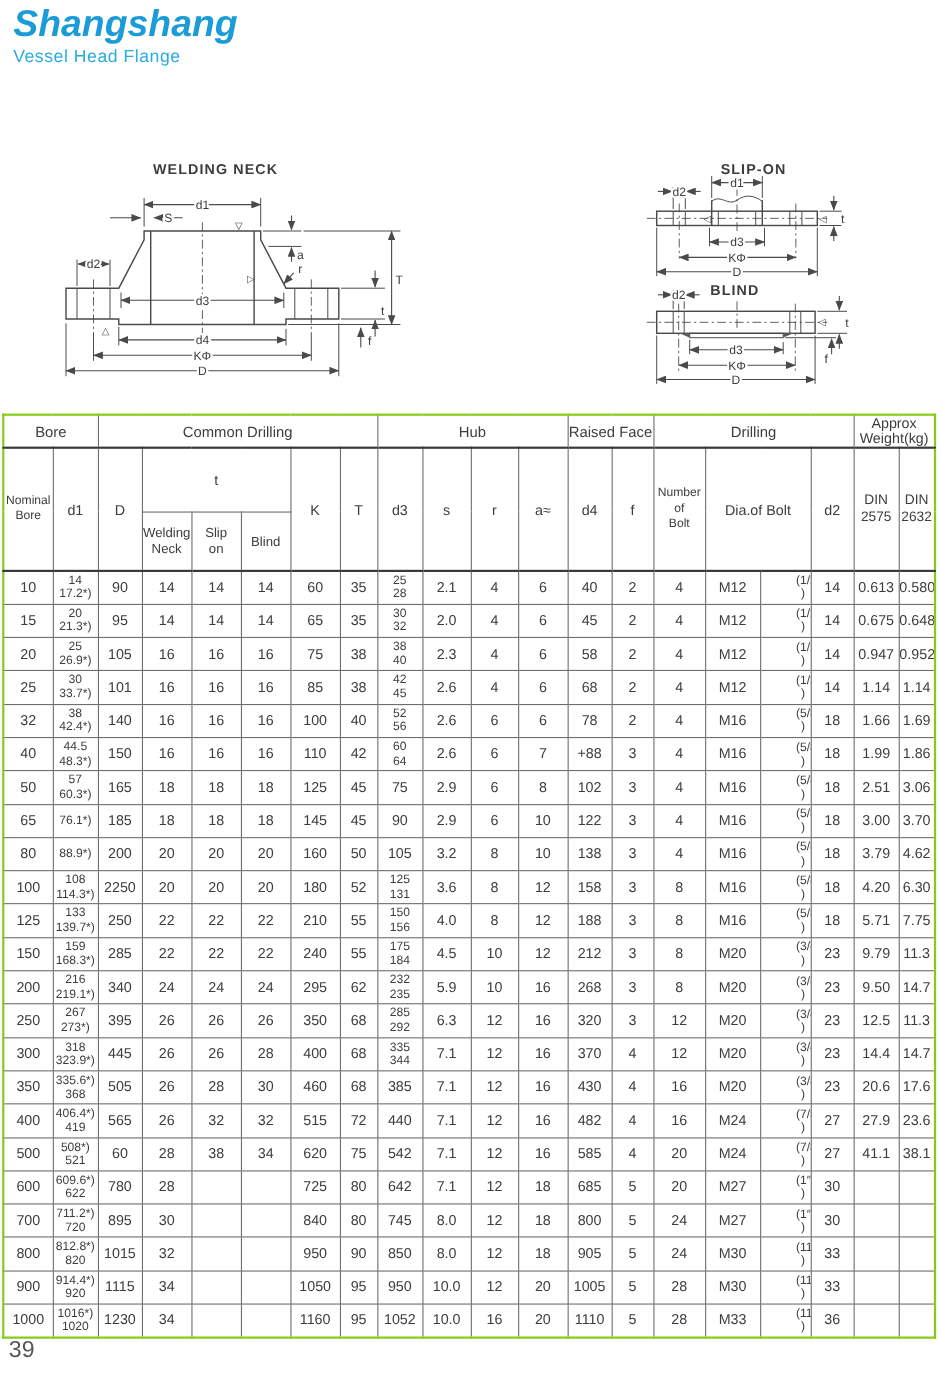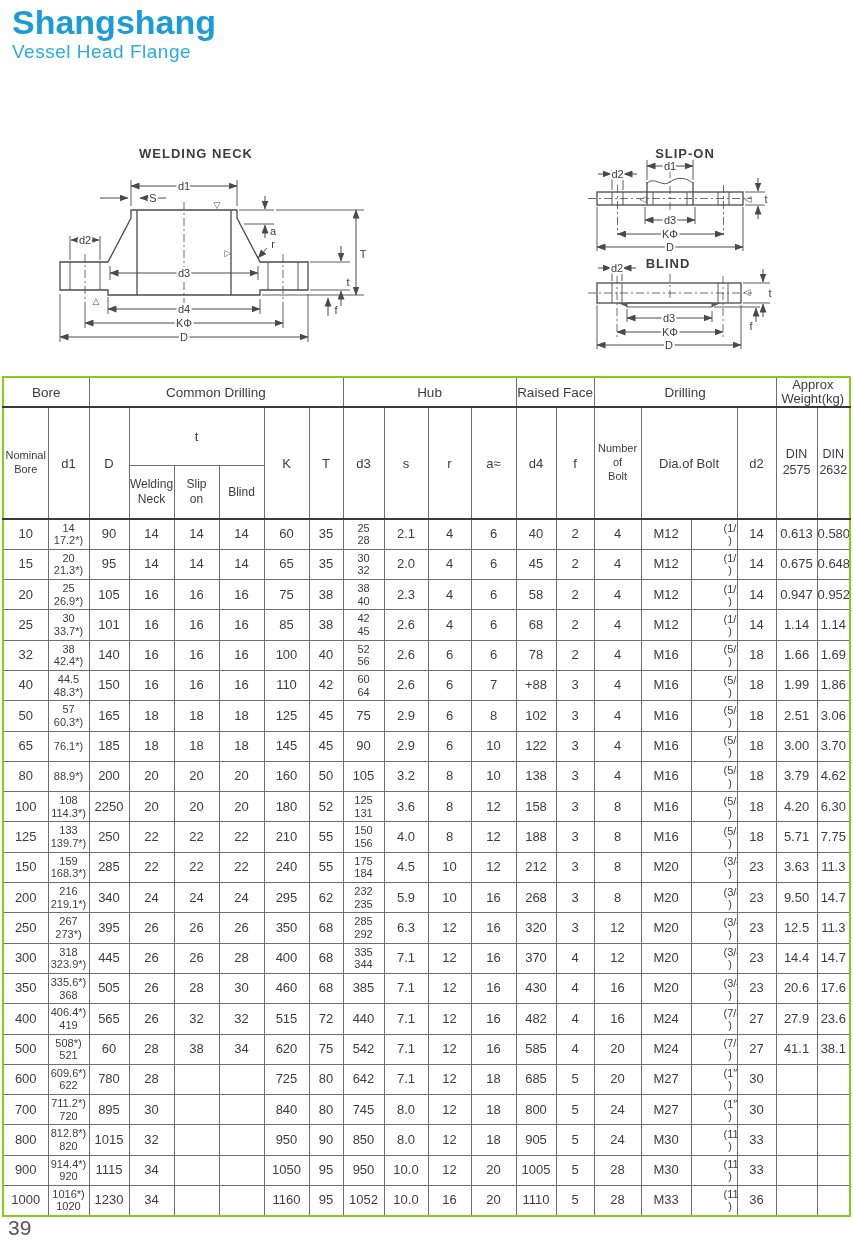--- a/index.html
+++ b/index.html
@@ -1,21 +1,21 @@
 <!DOCTYPE html>
 <html><head>
 <meta charset="utf-8">
 <style>
   html,body{margin:0;padding:0;background:#fff;}
   .page{position:relative;width:853px;height:1252px;background:#ffffff;overflow:hidden;
         font-family:"Liberation Sans",sans-serif;color:#3d3d3d;}
   
   .logo{position:absolute;left:12px;top:4px;}
-  .brand{font-size:34px;font-weight:bold;letter-spacing:0px;line-height:36px;}
-  .tagline{font-size:19px;font-weight:normal;letter-spacing:0.5px;line-height:24px;}
+  .brand{font-size:34px;font-weight:bold;font-style:italic;letter-spacing:0px;line-height:36px;}
+  .tagline{font-size:16px;font-weight:normal;letter-spacing:0.5px;line-height:24px;}
   
   .stdblock{position:absolute;right:3px;top:6px;display:flex;align-items:center;}
   .cn-title{font-size:30px;color:#3d3d3d;letter-spacing:0px;margin-right:2px;}
   .din-list{display:flex;flex-direction:column;align-items:flex-end;}
   .din-line{font-size:23px;line-height:23px;color:#3d3d3d;}
   
   .fig{position:absolute;}
   .dtitle{font:bold 13px "Liberation Sans",sans-serif;fill:#3d3d3d;text-anchor:middle;letter-spacing:1px;}
   .dlab{font:11px "Liberation Sans",sans-serif;fill:#3d3d3d;text-anchor:middle;
         stroke:#ffffff;stroke-width:4px;paint-order:stroke;}
@@ -603,21 +603,21 @@
 184</td>
           <td>4.5</td>
           <td>10</td>
           <td>12</td>
           <td>212</td>
           <td>3</td>
           <td>8</td>
           <td>M20</td>
           <td class="inch">(3/4″ )</td>
           <td>23</td>
-          <td>3.63</td>
+          <td>9.79</td>
           <td>11.3</td>
         </tr>
         <tr>
           <td>200</td>
           <td class="sm">216
 219.1*)</td>
           <td>340</td>
           <td>24</td>
           <td>24</td>
           <td>24</td>

